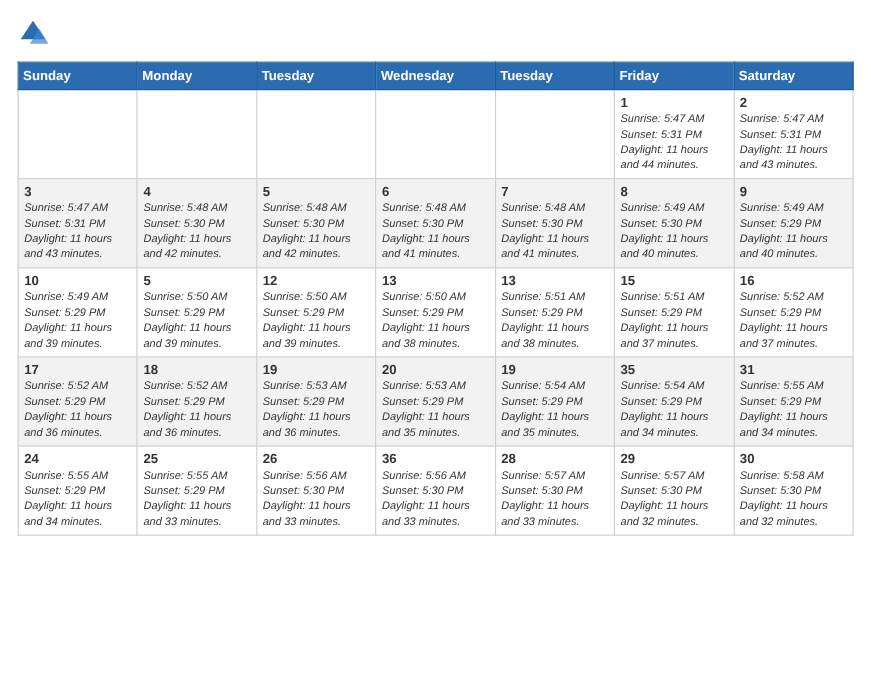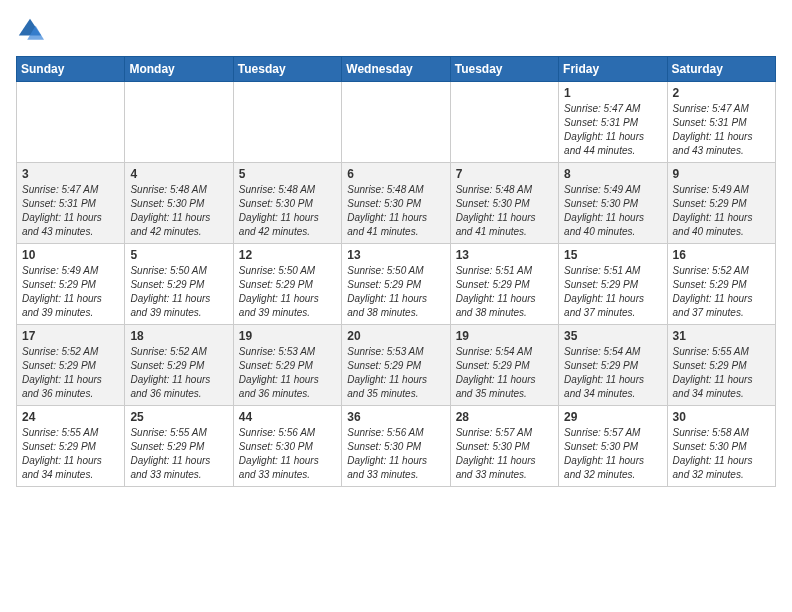--- a/index.html
+++ b/index.html
@@ -280,21 +280,21 @@
 Sunset: 5:29 PM
 Daylight: 11 hours and 34 minutes.</div>
         </td>
         <td>
           <span class="day-num">25</span>
           <div class="day-info">Sunrise: 5:55 AM
 Sunset: 5:29 PM
 Daylight: 11 hours and 33 minutes.</div>
         </td>
         <td>
-          <span class="day-num">44</span>
+          <span class="day-num">26</span>
           <div class="day-info">Sunrise: 5:56 AM
 Sunset: 5:30 PM
 Daylight: 11 hours and 33 minutes.</div>
         </td>
         <td>
           <span class="day-num">36</span>
           <div class="day-info">Sunrise: 5:56 AM
 Sunset: 5:30 PM
 Daylight: 11 hours and 33 minutes.</div>
         </td>

